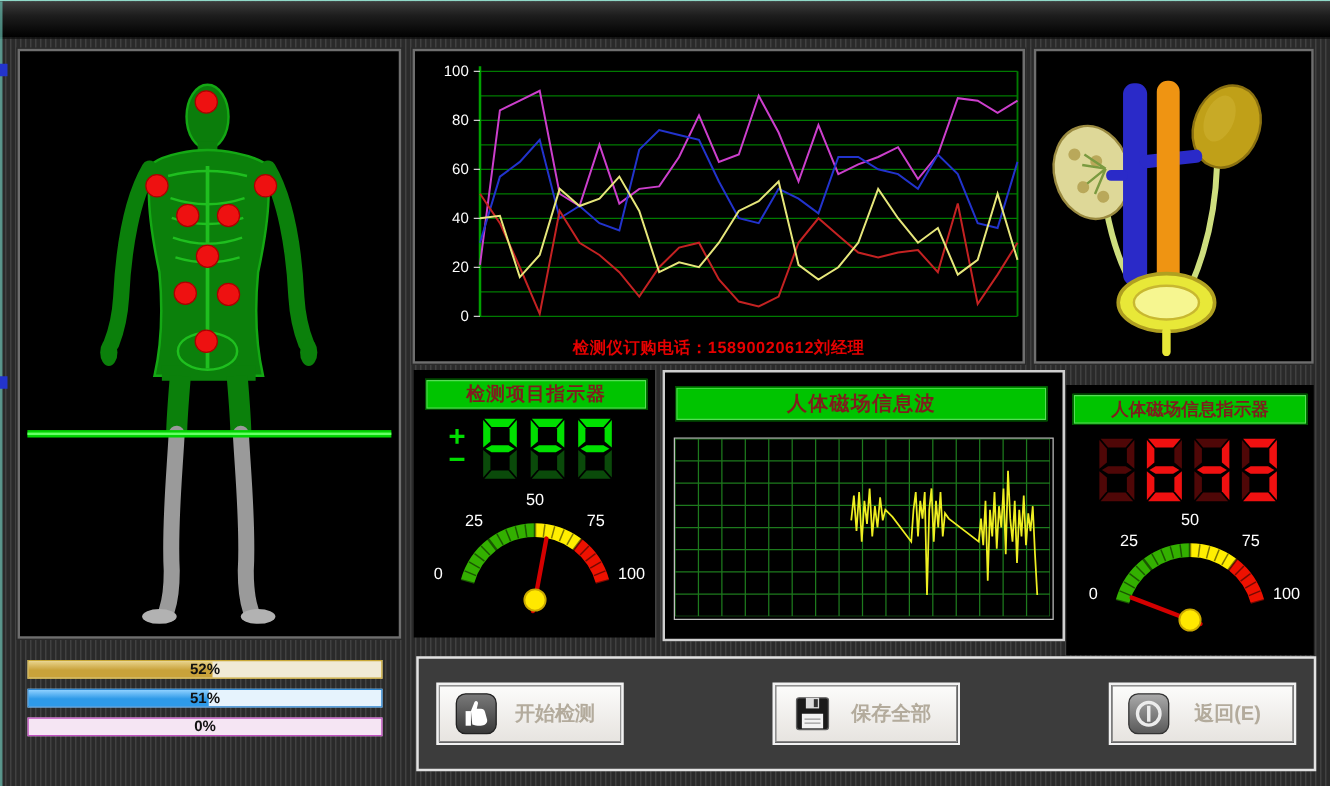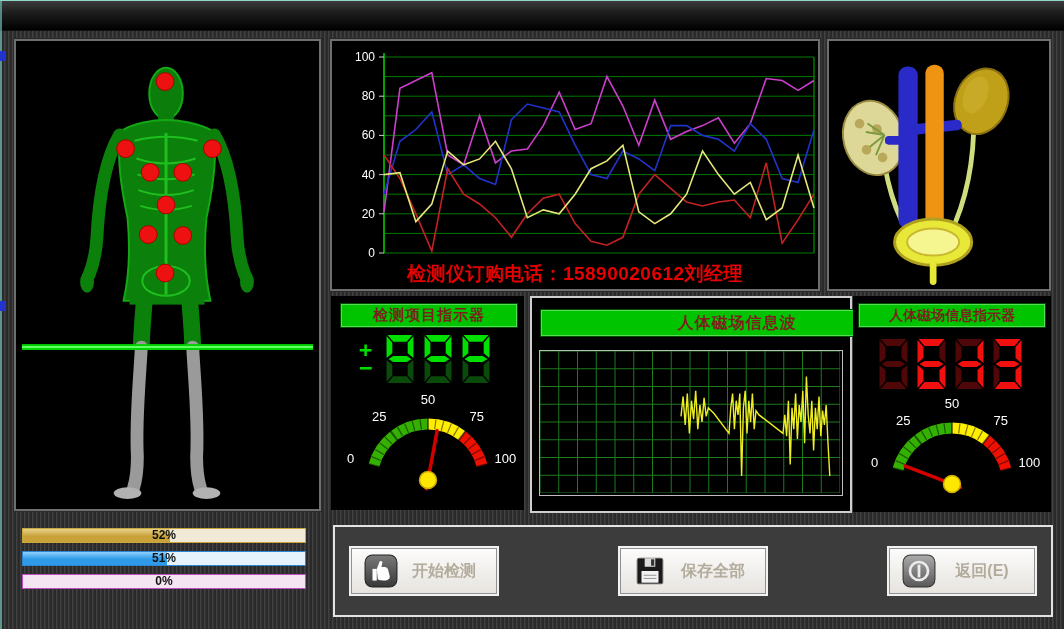--- a/index.html
+++ b/index.html
@@ -17,32 +17,32 @@
     background:linear-gradient(180deg,#3c3c3c 0%,#1d1d1d 40%,#000 100%);
     border-bottom:1px solid #101010;}
   
   .panel{position:absolute;background:#000;}
   .bordered{border:2px solid #6e6e6e;box-shadow:0 0 0 1px #2a2a2a;}
   
   #body-panel{left:14px;top:38px;width:303px;height:468px;}
   
   #chart-panel{left:330px;top:38px;width:486px;height:248px;}
   #notice{position:absolute;left:0;right:0;bottom:2px;text-align:center;
-    font-size:19px;font-weight:bold;color:#e60000;letter-spacing:.5px;}
+    font-size:13px;font-weight:bold;color:#e60000;letter-spacing:.5px;}
   
   #kidney-panel{left:827px;top:38px;width:220px;height:248px;}
   
   #ind-left{left:331px;top:295px;width:193px;height:214px;}
   #wave-panel{left:530px;top:295px;width:318px;height:213px;border:2px solid #cfcfcf;}
-  #ind-right{left:853px;top:295px;width:198px;height:216px;}
+  #ind-right{left:853px;top:307px;width:198px;height:216px;}
   .green-title{position:absolute;background:#00c400;border:1px solid #004c00;
     box-shadow:inset 0 0 0 1px #55dd55;color:#7f1d1d;font-weight:bold;text-align:center;
     display:flex;align-items:center;justify-content:center;letter-spacing:1px;}
   #ind-left .green-title{left:9px;top:7px;width:176px;height:23px;font-size:15px;}
-  #wave-panel .green-title{left:8px;top:11px;width:296px;height:26px;font-size:16px;padding-left:48px;}
+  #wave-panel .green-title{left:8px;top:11px;width:296px;height:26px;font-size:16px;}
   #ind-right .green-title{left:5px;top:7px;width:186px;height:23px;font-size:14px;letter-spacing:0;}
   .led-row{position:absolute;display:flex;align-items:center;gap:6px;}
   #ind-left .led-row{left:28px;top:38px;}
   #ind-right .led-row{left:24px;top:42px;gap:5px;}
   .sign-col{display:flex;flex-direction:column;align-items:center;margin-right:6px;
     color:#00dd00;font-weight:bold;font-size:22px;line-height:18px;font-family:"DejaVu Sans Mono",monospace;}
   .gauge-svg{position:absolute;}
   #ind-left .gauge-svg{left:5px;top:96px;}
   #ind-right .gauge-svg{left:7px;top:100px;}
   

